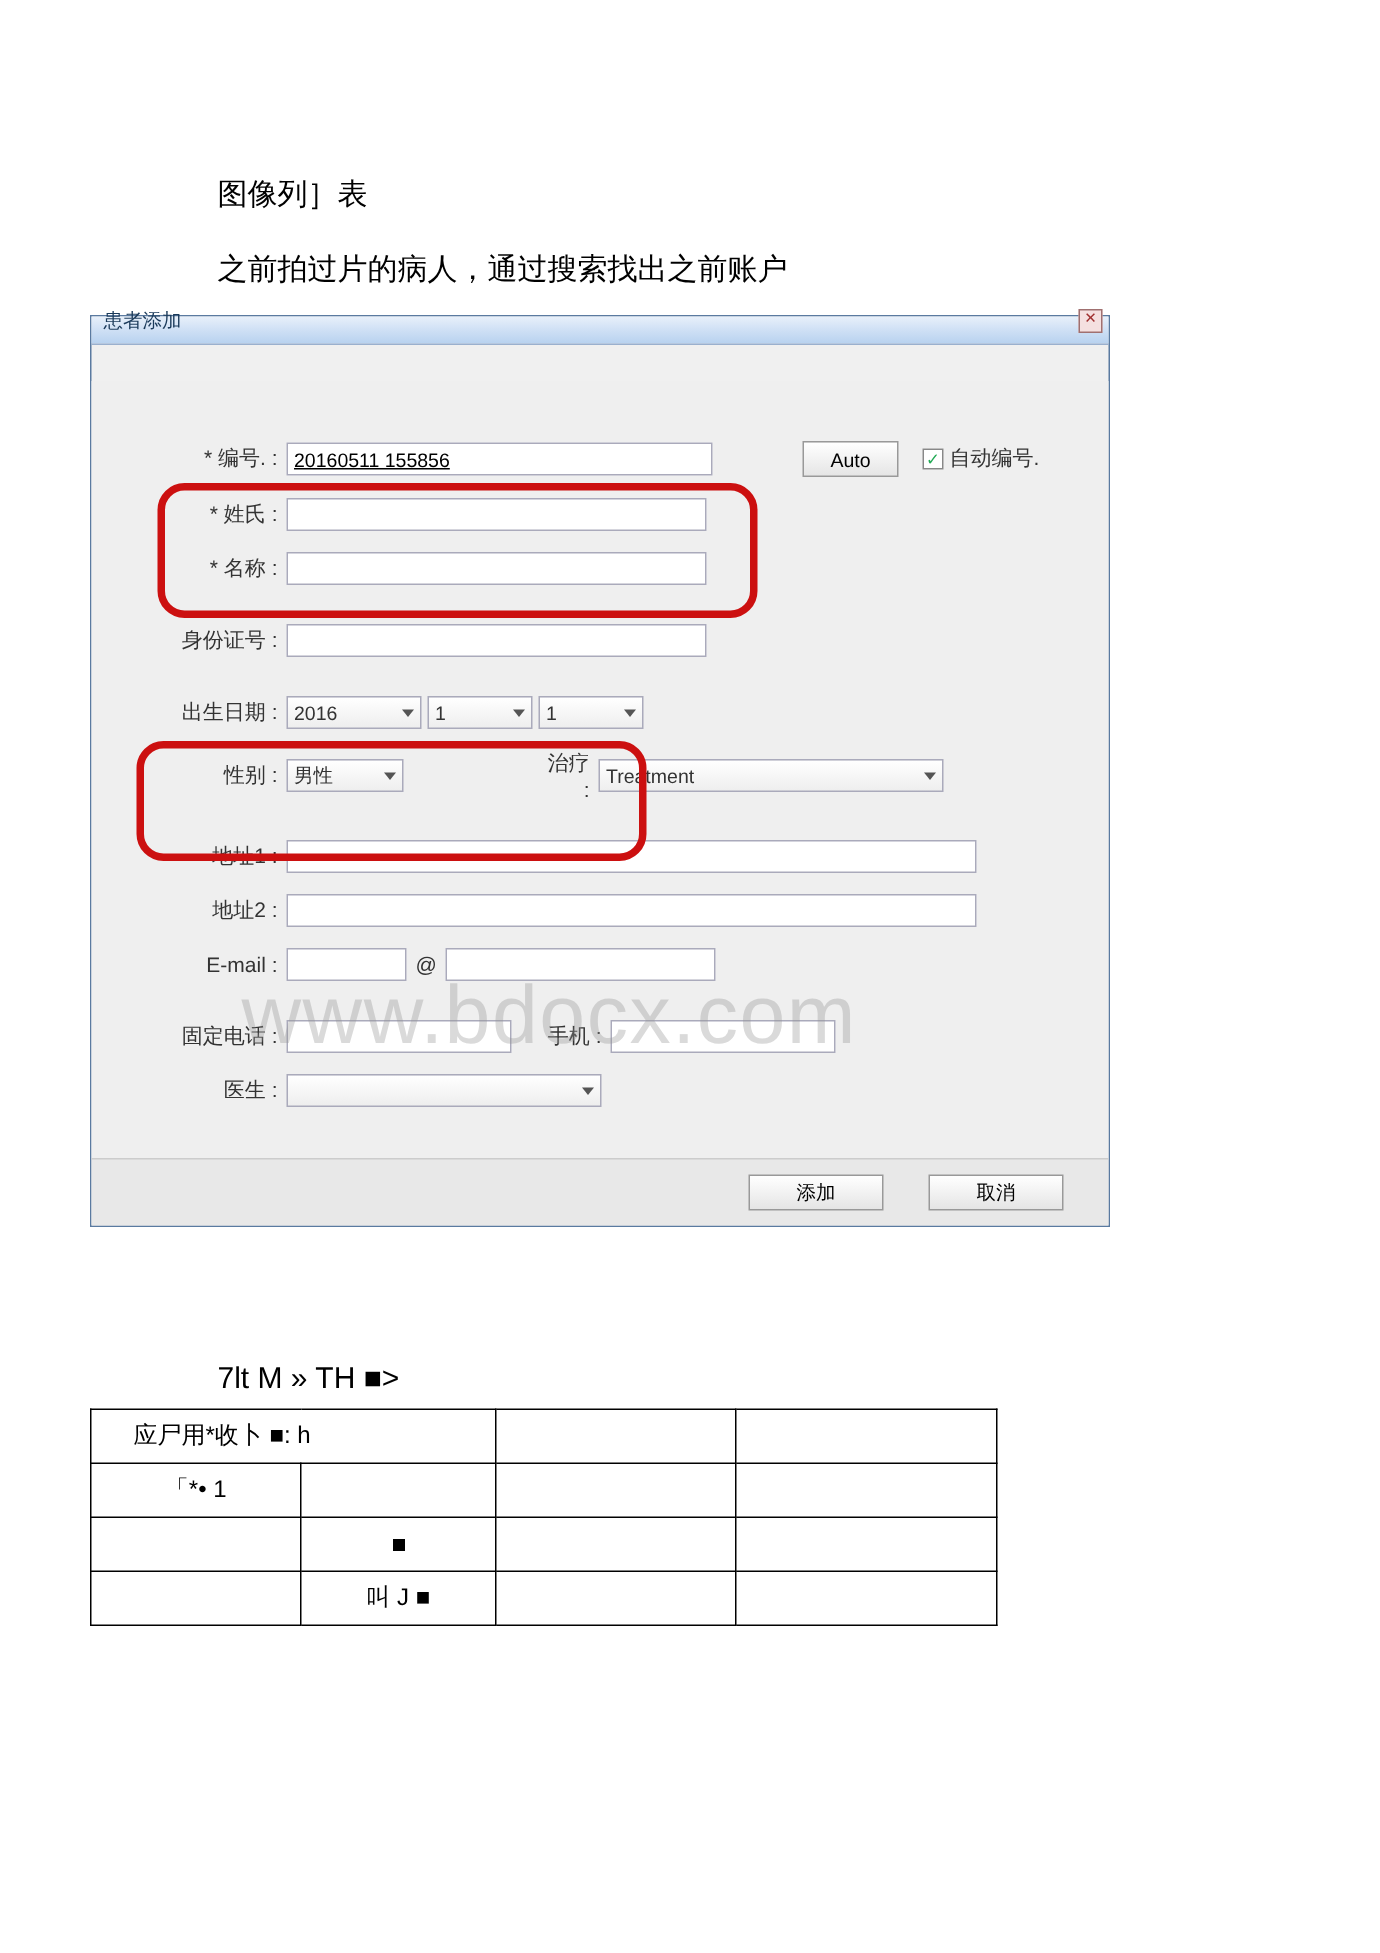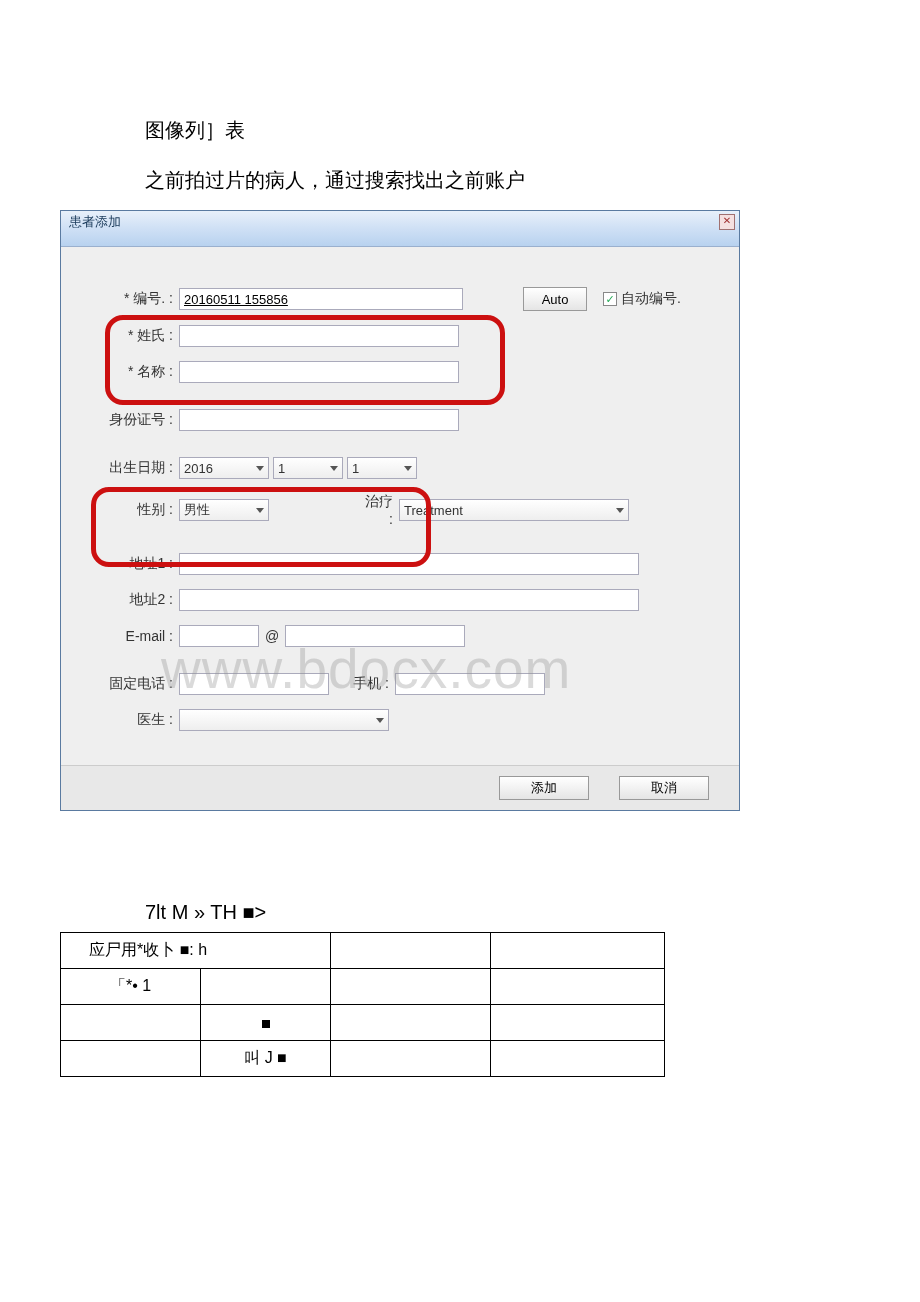--- a/index.html
+++ b/index.html
@@ -18,43 +18,44 @@
       margin-bottom: 10px;
     }
     .dialog {
       margin-left: 20px;
       width: 680px;
       border: 1px solid #5a7aa0;
       background: #f0f0f0;
       font-size: 14px;
     }
     .dialog-titlebar {
-      height: 36px;
+      height: 19px;
       background: linear-gradient(to bottom, #e8f0fa 0%, #cfe0f5 50%, #b8d2ef 100%);
       border-bottom: 1px solid #9ab0ce;
       display: flex;
       align-items: center;
       justify-content: space-between;
       padding: 0 4px 13px 8px;
     }
     .dialog-title { color: #1a3a5a; font-size: 13px; }
     .close-btn {
       width: 16px; height: 16px;
       border: 1px solid #a07070;
       background: #f5e0e0;
       color: #a03030;
       font-size: 10px;
       line-height: 12px;
       text-align: center;
       cursor: pointer;
     }
     .dialog-body {
-      padding: 40px 30px 20px 18px;
+      padding: 40px 30px 20px 30px;
       background: #efefef;
       position: relative;
+      margin-top: 24px;
     }
     .form-row {
       display: flex;
       align-items: center;
       margin-bottom: 14px;
       font-size: 14px;
       color: #333;
     }
     .form-label {
       width: 100px;
@@ -208,21 +209,21 @@
       </div>
       <div style="width:4px"></div>
       <div class="select" style="width:70px;">
         <span>1</span>
         <span class="caret"></span>
       </div>
     </div>
 
     <div class="form-row">
       <span class="form-label">性别 :</span>
-      <div class="select" style="width:90px;">
+      <div class="select" style="width:78px;">
         <span>男性</span>
         <span class="caret"></span>
       </div>
       <div style="width:90px"></div>
       <span style="width:40px;text-align:right;padding-right:6px;">治疗 :</span>
       <div class="select" style="width:230px;">
         <span>Treatment</span>
         <span class="caret"></span>
       </div>
     </div>

